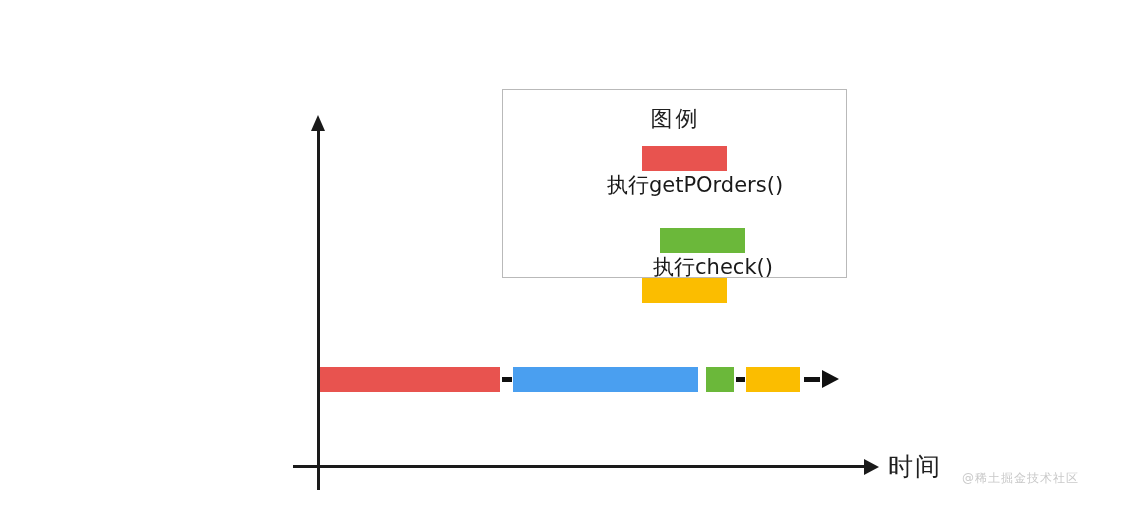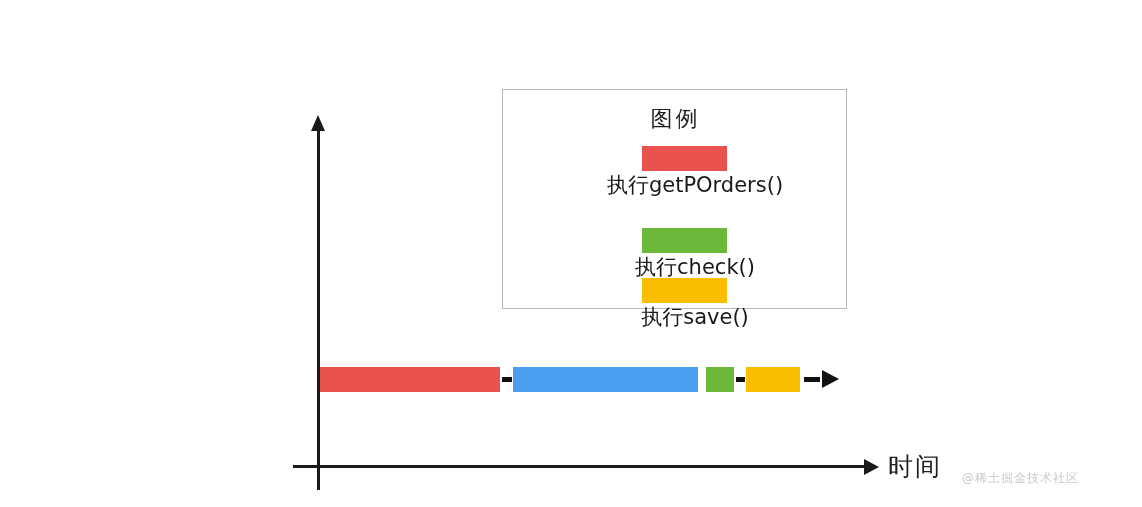--- a/index.html
+++ b/index.html
@@ -105,21 +105,21 @@
     border-bottom: 9px solid transparent;
     border-left: 17px solid #111111;
   }
 
   
   #legend-box {
     position: absolute;
     left: 502px;
     top: 89px;
     width: 345px;
-    height: 220px;
+    height: 189px;
     background: #ffffff;
     border: 1px solid #b9b9b9;
     box-sizing: border-box;
   }
   #legend-title {
     position: absolute;
     left: 0;
     top: 14px;
     width: 345px;
     text-align: center;
@@ -186,25 +186,24 @@
       <div class="connector" style="left: 804px; width: 16px;"></div>
       <div id="timeline-end-arrow"></div>
     </div>
 
   <div id="legend-box">
     <div id="legend-title">图例</div>
   <div class="legend-row" style="top: 56px;">
         <div class="legend-swatch" style="background: rgb(232, 83, 79);"></div>
         <div class="legend-text">执行getPOrders()</div>
       </div>
-      <div class="legend-row" style="top: 138px;">
+      <div class="legend-row" style="top: 138px; margin-left: 18px;">
         <div class="legend-swatch" style="background: rgb(107, 184, 58);"></div>
         <div class="legend-text">执行check()</div>
       </div>
       <div class="legend-row" style="top: 188px;">
         <div class="legend-swatch" style="background: rgb(251, 189, 0);"></div>
-        <div class="legend-text">执行save()</div>
       </div>
     </div>
 
   <div id="watermark">@稀土掘金技术社区</div>
 
 </div>
 
 </body></html>

